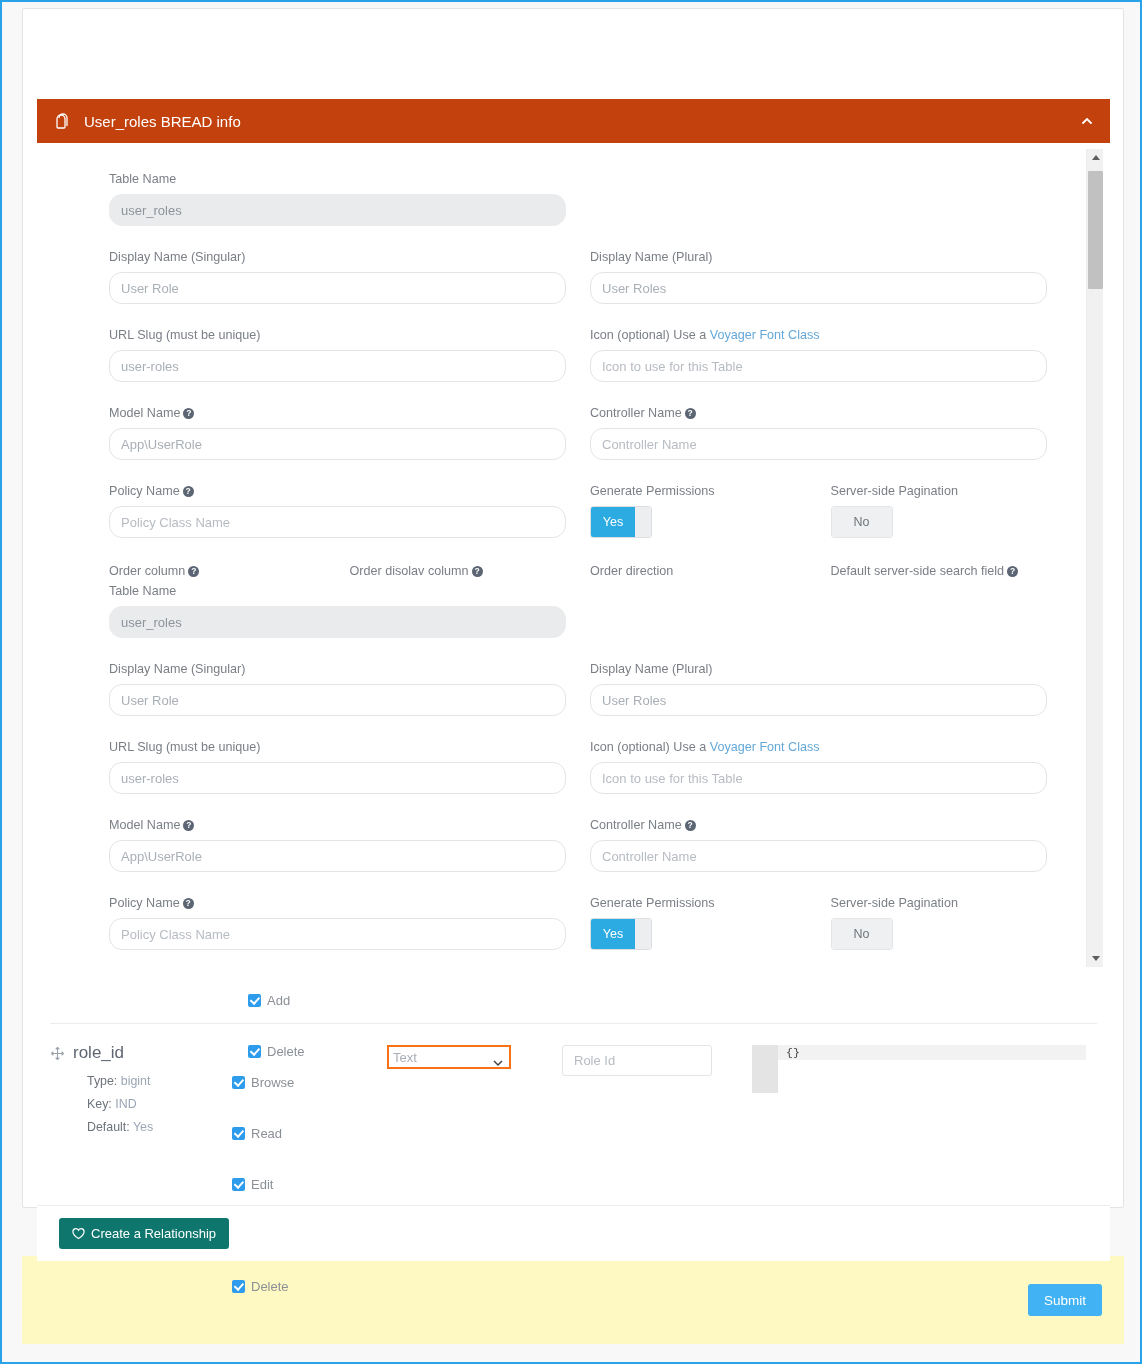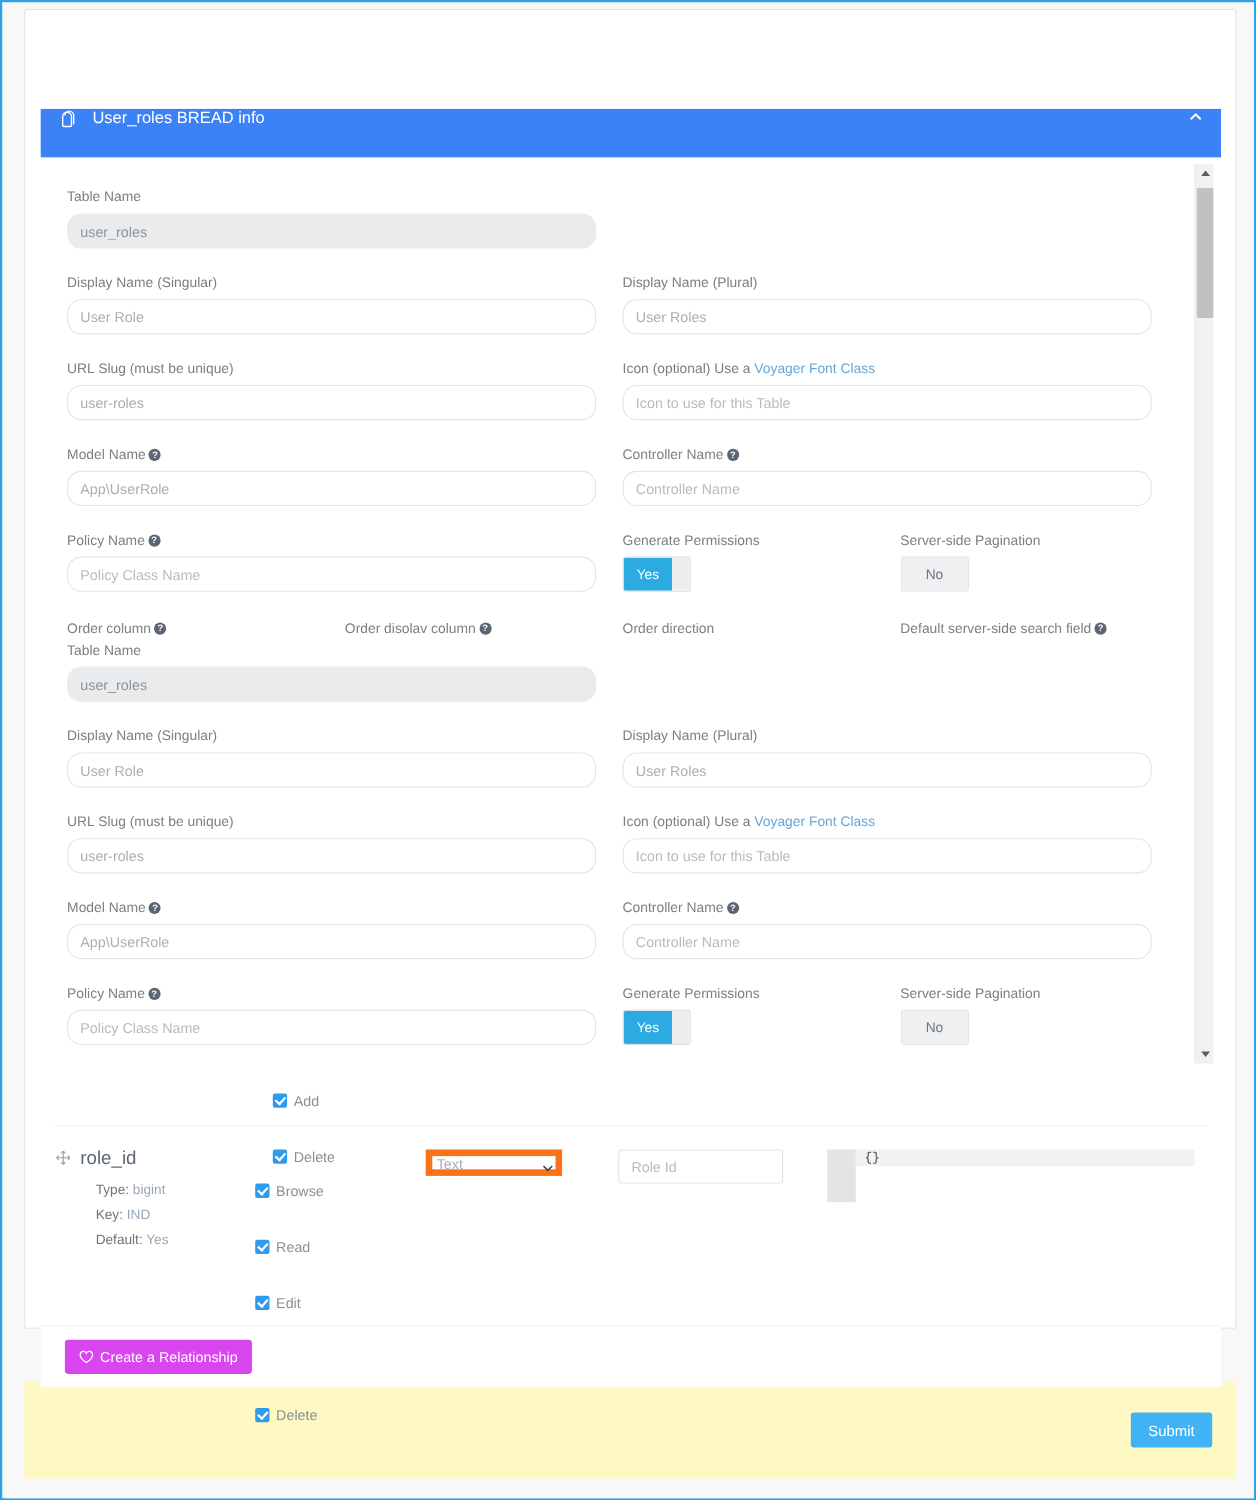--- a/index.html
+++ b/index.html
@@ -57,23 +57,23 @@
     font-weight: bold;
     color: #333b45;
     letter-spacing: .1px;
   }
 
   
   .blue-bar {
     position: absolute;
     left: 14px; top: 90px;
     width: 1073px; height: 44px;
-    background: #3b82f6;
+    background: #c2410c;
     display: flex;
-    align-items: flex-start;
+    align-items: center;
     padding: 0 16px;
     color: #ffffff;
   }
   .bread-icon { width: 19px; height: 19px; flex: 0 0 19px; }
   .blue-bar-title {
     margin-left: 12px;
     font-size: 15px;
     color: #ffffff;
     flex: 1;
   }
@@ -89,21 +89,21 @@
     overflow: hidden;
     background: #ffffff;
   }
   .scroll-content {
     position: relative;
     width: 1058px;
     padding: 22px 24px 0 24px;
   }
 
   
-  .form-block { position: relative; }
+  .form-block { position: relative; margin-left: 48px; }
   .row { display: flex; margin-bottom: 0; }
   .col-half { width: 50%; padding-right: 24px; }
   .col-quarter { width: 25%; padding-right: 24px; }
 
   .fg { margin-bottom: 23px; }
   .flabel {
     display: block;
     font-size: 12.6px;
     color: #7a7f86;
     margin-bottom: 7px;
@@ -275,21 +275,21 @@
   }
   .fr-meta .v { color: #9aa6b4; }
 
   .fr-check-col { width: 155px; }
   .fr-type-col { width: 175px; padding-top: 2px; }
   .fr-disp-col { width: 190px; padding-top: 2px; }
   .fr-json-col { flex: 1; padding-top: 2px; }
 
   .type-select {
     width: 124px; height: 24px;
-    border: 6px solid #f97316;
+    border: 2px solid #f97316;
     background: #ffffff;
     font-size: 13px;
     color: #a9afb6;
     padding: 0 4px;
     font-family: "Liberation Sans", sans-serif;
     appearance: none;
     position: relative;
   }
   .select-wrap { position: relative; width: 124px; }
   .select-caret {
@@ -350,21 +350,21 @@
     display: flex;
     align-items: center;
     padding-left: 22px;
     z-index: 6;
   }
   .btn-rel {
     display: inline-flex;
     align-items: center;
     height: 31px;
     padding: 0 13px;
-    background: #d946ef;
+    background: #0f766e;
     border: none;
     border-radius: 3px;
     color: #ffffff;
     font-size: 13px;
     font-family: "Liberation Sans", sans-serif;
     cursor: pointer;
   }
   .heart-icon { width: 13px; height: 13px; margin-right: 6px; }
 
   

